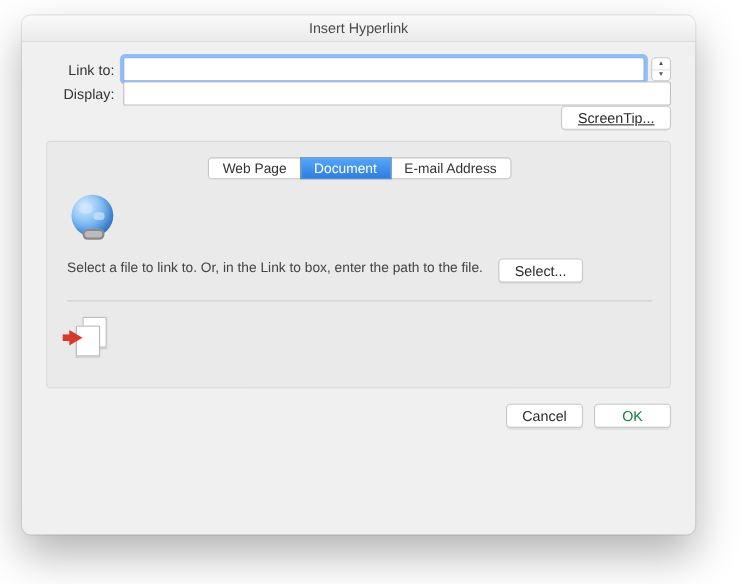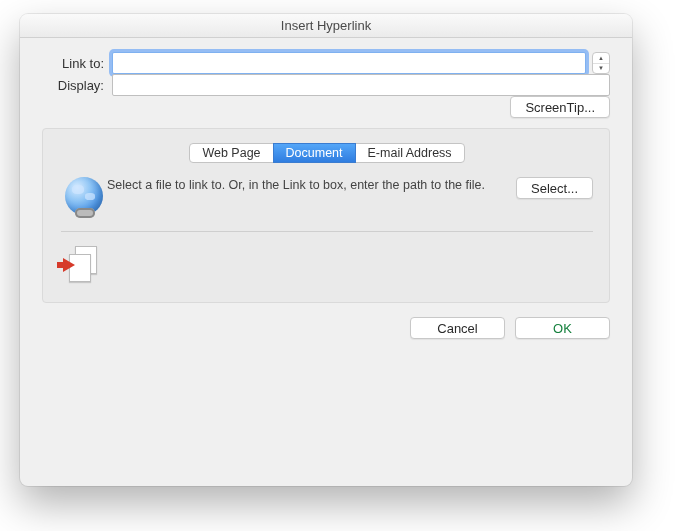--- a/index.html
+++ b/index.html
@@ -79,21 +79,21 @@
     padding: 0 14px;
     background: #fff;
     border: 1px solid #c8c8c8;
     border-radius: 4px;
     font-size: 13px;
     color: #2a2a2a;
     box-shadow: 0 1px 1px rgba(0,0,0,0.06);
     cursor: default;
   }
   .btn.disabled { color:#15803d; }
-  .right { display:flex; justify-content:flex-end; margin-bottom:10px; }
+  .right { display:flex; justify-content:flex-end; margin-bottom:10px;text-decoration:underline; }
   .panel {
     background:#eaeaea;
     border:1px solid #dadada;
     border-radius:4px;
     padding: 14px 16px 18px 18px;
   }
   .tabs {
     display:flex; justify-content:center; margin-bottom:14px;
   }
   .tab {
@@ -109,39 +109,40 @@
   .tab:last-child  { border-top-right-radius:4px; border-bottom-right-radius:4px; }
   .tab.active {
     background: linear-gradient(#54a6f8,#2f7de0);
     color:#fff;
     border-color:#3a7cd0;
     position:relative; z-index:1;
   }
   .section {
     display:flex;
     align-items:flex-start;
-    gap:0;
+    gap:12px;
+    flex-direction:column;
   }
   .icon-col { width:46px; flex:0 0 46px; display:flex; justify-content:center; }
   .body-col { flex:1; }
   .desc { font-size:12.5px; color:#444; line-height:1.35; }
   .help { font-size:12px; color:#666; line-height:1.35; margin-top:10px; }
   .sep {
     border:none; border-top:1px solid #cfcfcf;
     margin:16px 0 14px 0;
   }
   .field-row {
     display:flex; align-items:center; gap:10px; margin-top:6px;
   }
   .field-row .txt { flex:1; }
   .footer {
     display:flex; justify-content:flex-end; gap:10px;
     margin-top:14px;
   }
-  .footer .btn { width:95px; }
+  .footer .btn { width:70px; }
   
   .globe {
     width:38px; height:38px; border-radius:50%;
     background: radial-gradient(circle at 32% 28%, #d8ecff 0%, #8fc5f5 35%, #4f97e6 65%, #2a6fc4 100%);
     position:relative;
     box-shadow: inset -3px -3px 6px rgba(0,0,0,0.15);
   }
   .globe .land {
     position:absolute; background:#cfe6ff; opacity:.7; border-radius:40%;
   }

